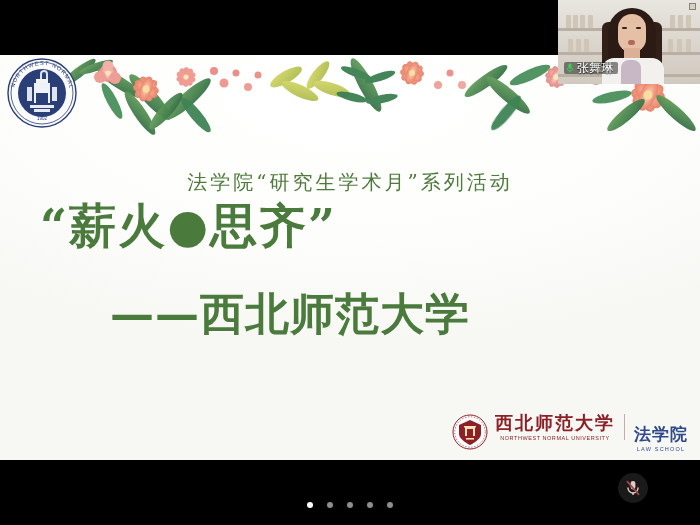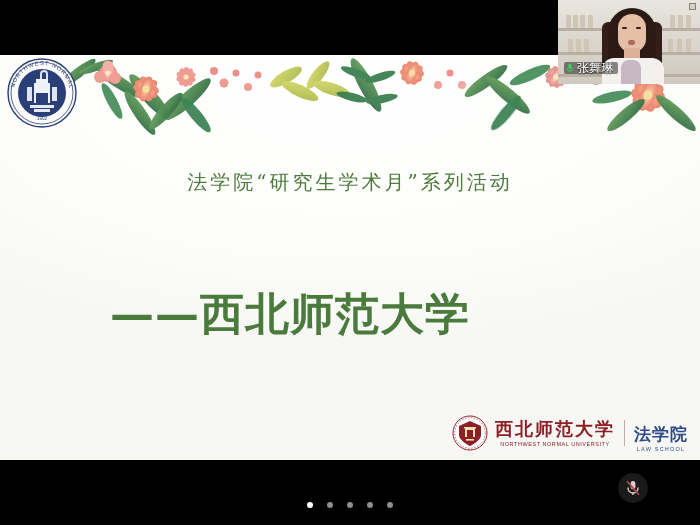--- a/index.html
+++ b/index.html
@@ -80,21 +80,21 @@
     font-family: "DejaVu Serif", "Liberation Serif", serif;
     font-weight: 700;
     white-space: nowrap;
   }
 
   
   .footer-lockup {
     position: absolute;
     right: 12px; bottom: 8px;
     display: flex;
-    align-items: center;
+    align-items: flex-start;
     gap: 7px;
   }
   .crest { width: 36px; height: 36px; flex: 0 0 auto; }
   .crest svg { display: block; width: 36px; height: 36px; }
   .lockup-univ { display: flex; flex-direction: column; align-items: center; }
   .lockup-univ .cn {
     font-size: 18px; color: #8d1f26; font-weight: 700;
     letter-spacing: 2px; line-height: 1;
     font-family: "DejaVu Serif", "Liberation Serif", serif;
   }
@@ -406,20 +406,21 @@
         <path id="emt" d="M36 36 m-28 0 a28 28 0 1 1 56 0" fill="none"></path>
         <text font-size="5.6" fill="#2a3f77" letter-spacing="1.1" font-family="Liberation Sans, sans-serif">
           <textPath href="#emt" startOffset="6%">NORTHWEST NORMAL UNIVERSITY</textPath>
         </text>
         <text x="36" y="63" font-size="4.5" fill="#2a3f77" text-anchor="middle" font-family="Liberation Sans, sans-serif">1902</text>
       </svg>
     </div>
 
     <div class="slide-kicker">法学院“研究生学术月”系列活动</div>
 
+    <div class="slide-title">“薪火●思齐”</div>
 
     <div class="slide-subtitle">——西北师范大学</div>
 
     <div class="footer-lockup">
       <div class="crest">
         <svg viewBox="0 0 36 36" xmlns="http://www.w3.org/2000/svg">
           <circle cx="18" cy="18" r="17" fill="#ffffff" stroke="#8d1f26" stroke-width="1"></circle>
           <circle cx="18" cy="18" r="15.2" fill="none" stroke="#8d1f26" stroke-width="0.6" stroke-dasharray="1.6 1.4"></circle>
           <path d="M18 6 L29 11 L29 20 C29 26 18 31 18 31 C18 31 7 26 7 20 L7 11 Z" fill="#8d1f26"></path>
           <rect x="13" y="13" width="10" height="9" fill="#f6e0b4"></rect>

